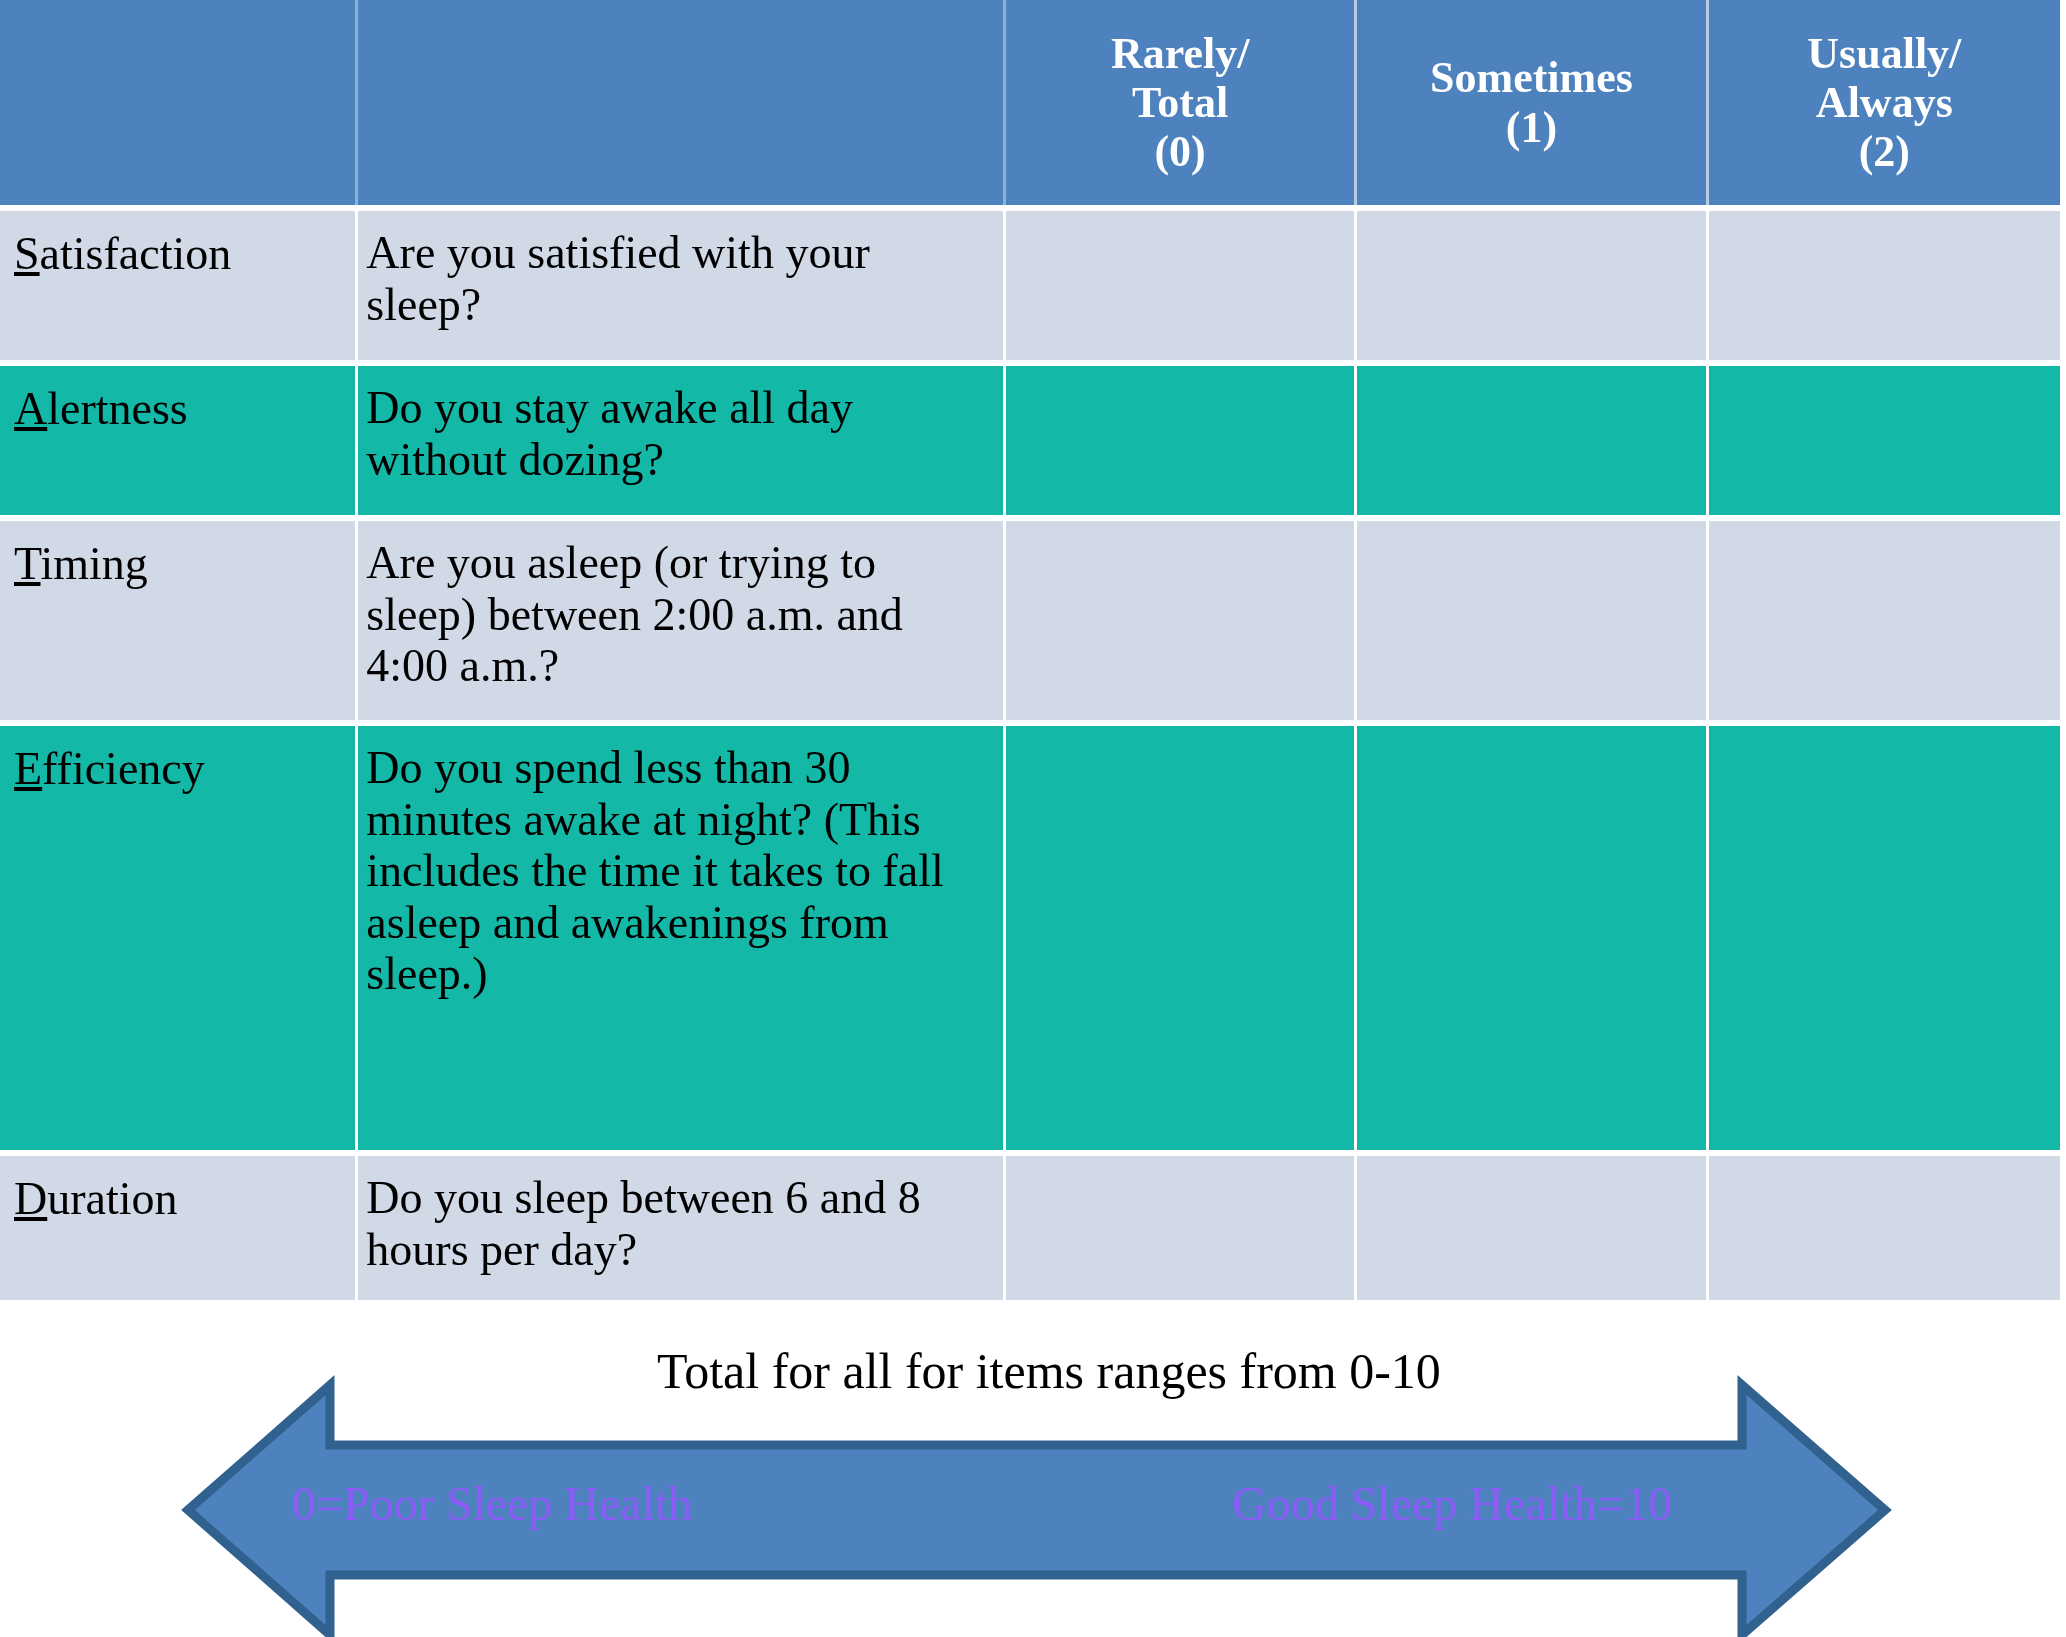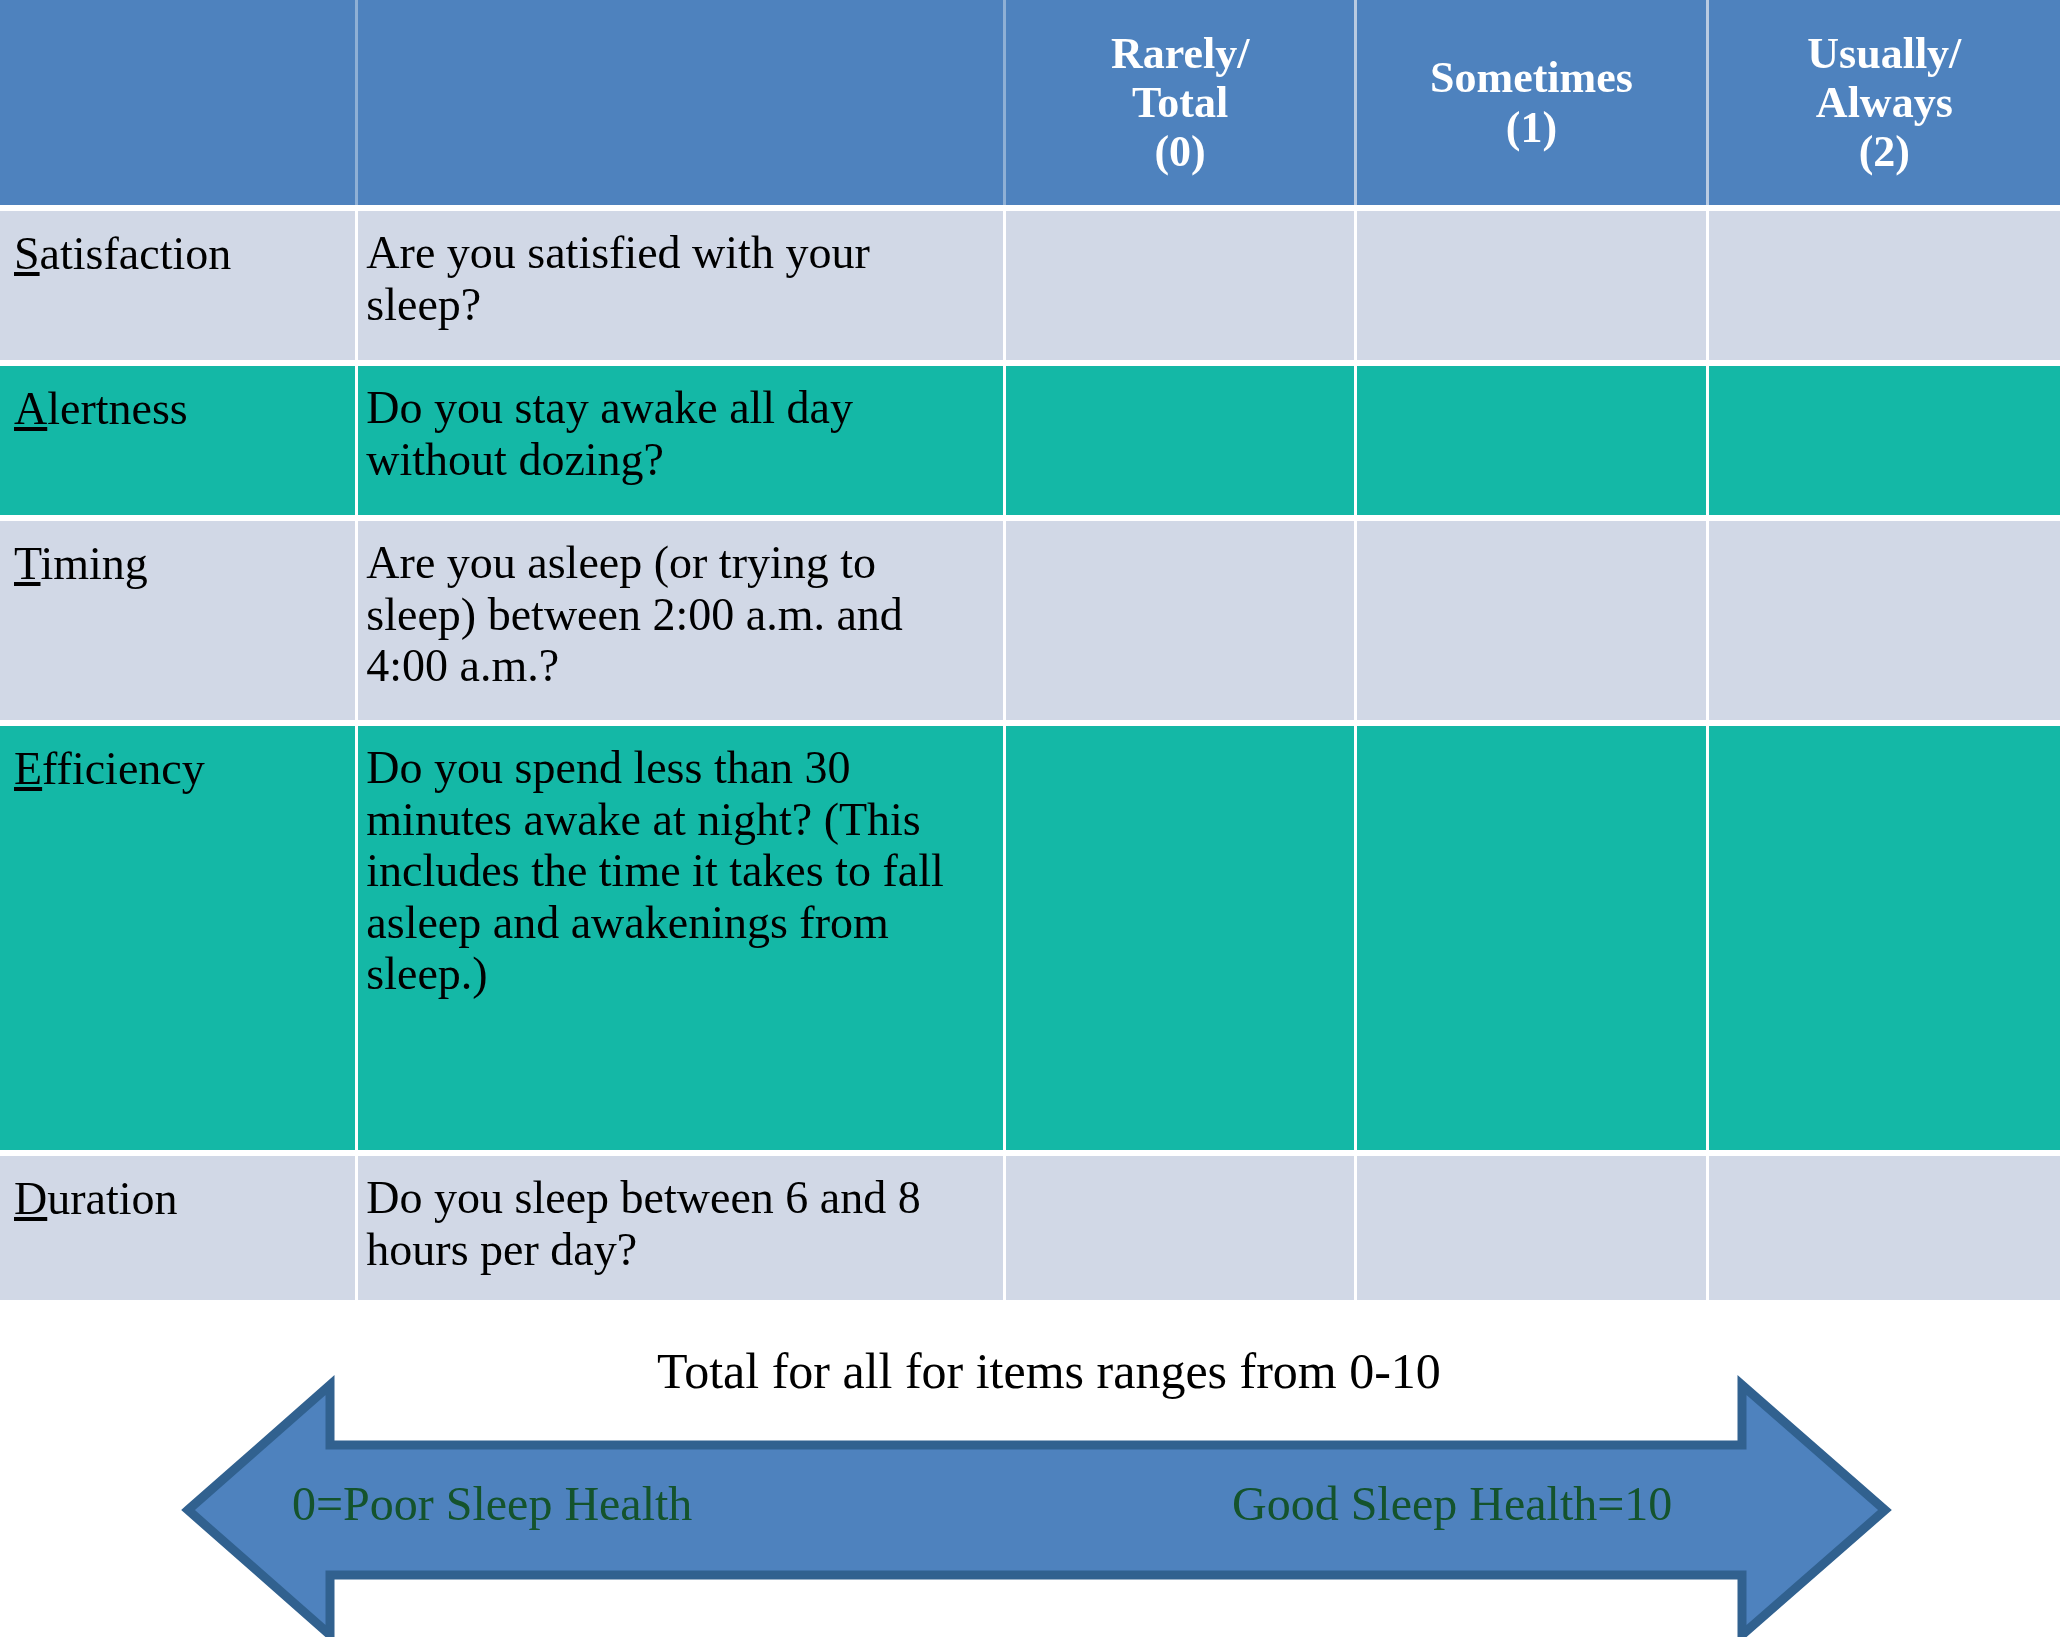--- a/index.html
+++ b/index.html
@@ -114,21 +114,21 @@
     left: 0;
     top: 0;
     width: 2066px;
     height: 307px;
   }
 
   .arrow-label {
     position: absolute;
     top: 146px;
     font-size: 48px;
-    color: #14532d;
+    color: #8b5cf6;
     white-space: nowrap;
   }
   .arrow-label.left  { left: 292px; }
   .arrow-label.right { left: 1232px; }
 </style>
 </head>
 <body>
 
 <div id="sated-tool">
 

